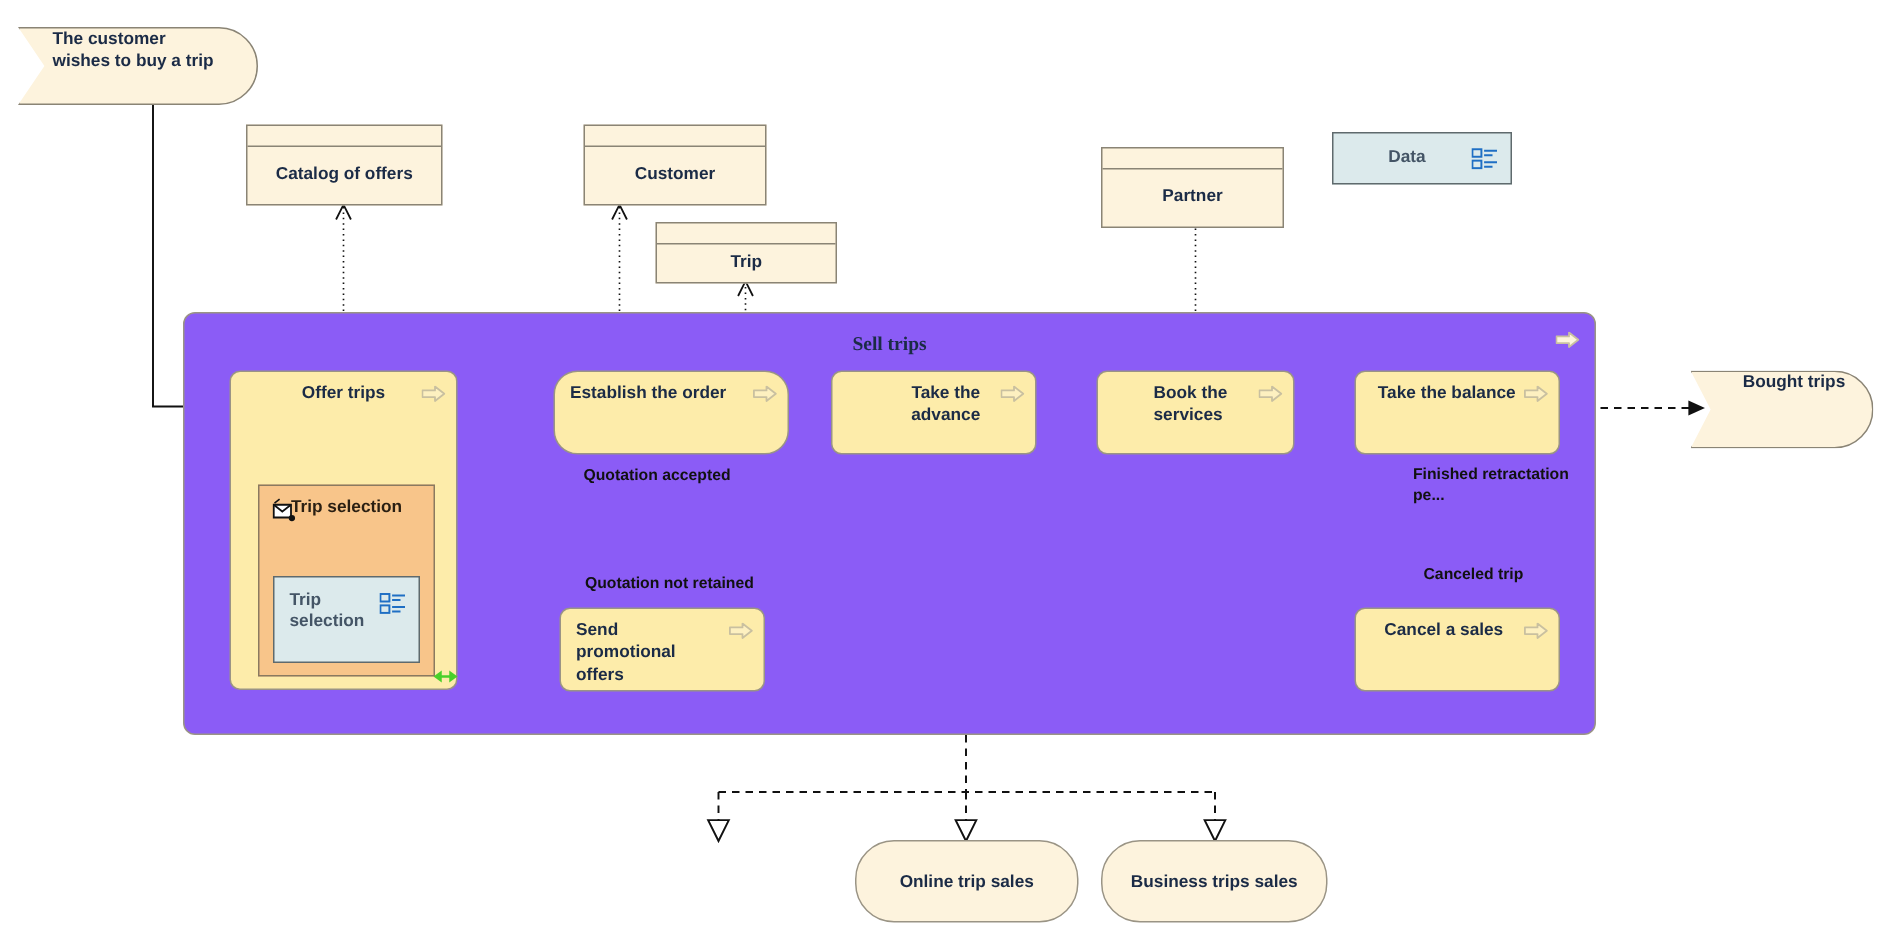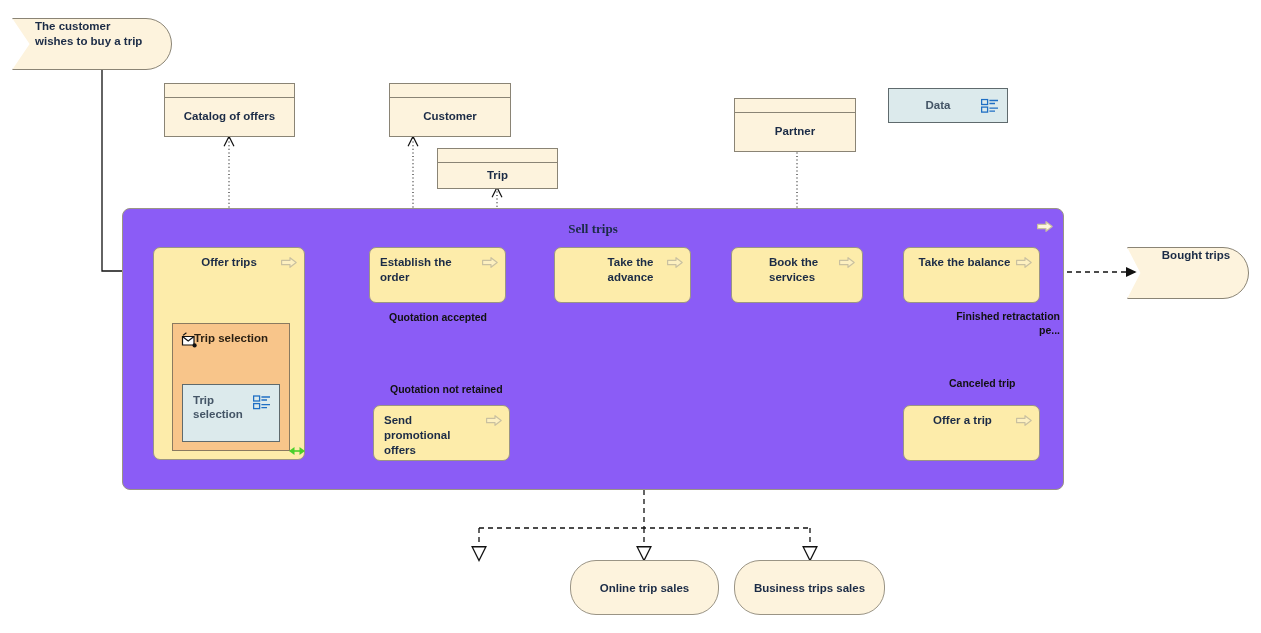--- a/index.html
+++ b/index.html
@@ -184,21 +184,21 @@
   }
   
   .edge-label {
     position: absolute;
     font-size: 10.5px;
     font-weight: 700;
     color: #111111;
     white-space: nowrap;
     line-height: 1.3;
   }
-  .edge-label.wrap { white-space: normal; text-align: right; }
+  .edge-label.wrap { white-space: normal; text-align: left; }
   
   .envicon {
     position: absolute;
     left: 8px;
     top: 8px;
     width: 18px;
     height: 16px;
   }
   .greenmark {
     position: absolute;
@@ -338,21 +338,21 @@
       </div>
     </div>
 
     <svg class="greenmark" style="left:133px; top:198px;" viewBox="0 0 20 10">
       <path d="M7.5,1 L2,5 L7.5,9 z" fill="#49d02a"></path>
       <path d="M12.5,1 L18,5 L12.5,9 z" fill="#49d02a"></path>
       <path d="M6,5 L14,5" stroke="#49d02a" stroke-width="1.6"></path>
     </svg>
   </div>
 
-  <div class="node proc" style="left:369px; top:247px; width:137px; height:56px;">
+  <div class="node proc" style="left:369px; top:247px; width:157px; height:56px;border-radius:16px;">
     <div class="lbl">Establish the order</div>
     <svg class="arrowicon" viewBox="0 0 16 11">
       <path d="M0.6,3.3 L9,3.3 L9,0.7 L15.2,5.5 L9,10.3 L9,7.7 L0.6,7.7 z" fill="#fdf0c0" stroke="#c9c0a0" stroke-width="1.2" stroke-linejoin="round"></path>
     </svg>
   </div>
 
   <div class="node proc ctr" style="left:554px; top:247px; width:137px; height:56px;">
     <div class="lbl" style="padding-right:20px;padding-left:36px;">Take the advance</div>
     <svg class="arrowicon" viewBox="0 0 16 11">
       <path d="M0.6,3.3 L9,3.3 L9,0.7 L15.2,5.5 L9,10.3 L9,7.7 L0.6,7.7 z" fill="#fdf0c0" stroke="#c9c0a0" stroke-width="1.2" stroke-linejoin="round"></path>
@@ -374,21 +374,21 @@
   </div>
 
   <div class="node proc" style="left:373px; top:405px; width:137px; height:56px;">
     <div class="lbl" style="padding-right:30px;">Send promotional offers</div>
     <svg class="arrowicon" viewBox="0 0 16 11">
       <path d="M0.6,3.3 L9,3.3 L9,0.7 L15.2,5.5 L9,10.3 L9,7.7 L0.6,7.7 z" fill="#fdf0c0" stroke="#c9c0a0" stroke-width="1.2" stroke-linejoin="round"></path>
     </svg>
   </div>
 
   <div class="node proc ctr" style="left:903px; top:405px; width:137px; height:56px;">
-    <div class="lbl" style="padding-right:24px;">Offer a trip</div>
+    <div class="lbl" style="padding-right:24px;">Cancel a sales</div>
     <svg class="arrowicon" viewBox="0 0 16 11">
       <path d="M0.6,3.3 L9,3.3 L9,0.7 L15.2,5.5 L9,10.3 L9,7.7 L0.6,7.7 z" fill="#fdf0c0" stroke="#c9c0a0" stroke-width="1.2" stroke-linejoin="round"></path>
     </svg>
   </div>
 
   <div class="edge-label" style="left:389px; top:311px;">Quotation accepted</div>
 
   <div class="edge-label" style="left:390px; top:383px;">Quotation not retained</div>
 
   <div class="edge-label wrap" style="left:942px; top:310px; width:118px;">Finished retractation pe...</div>

